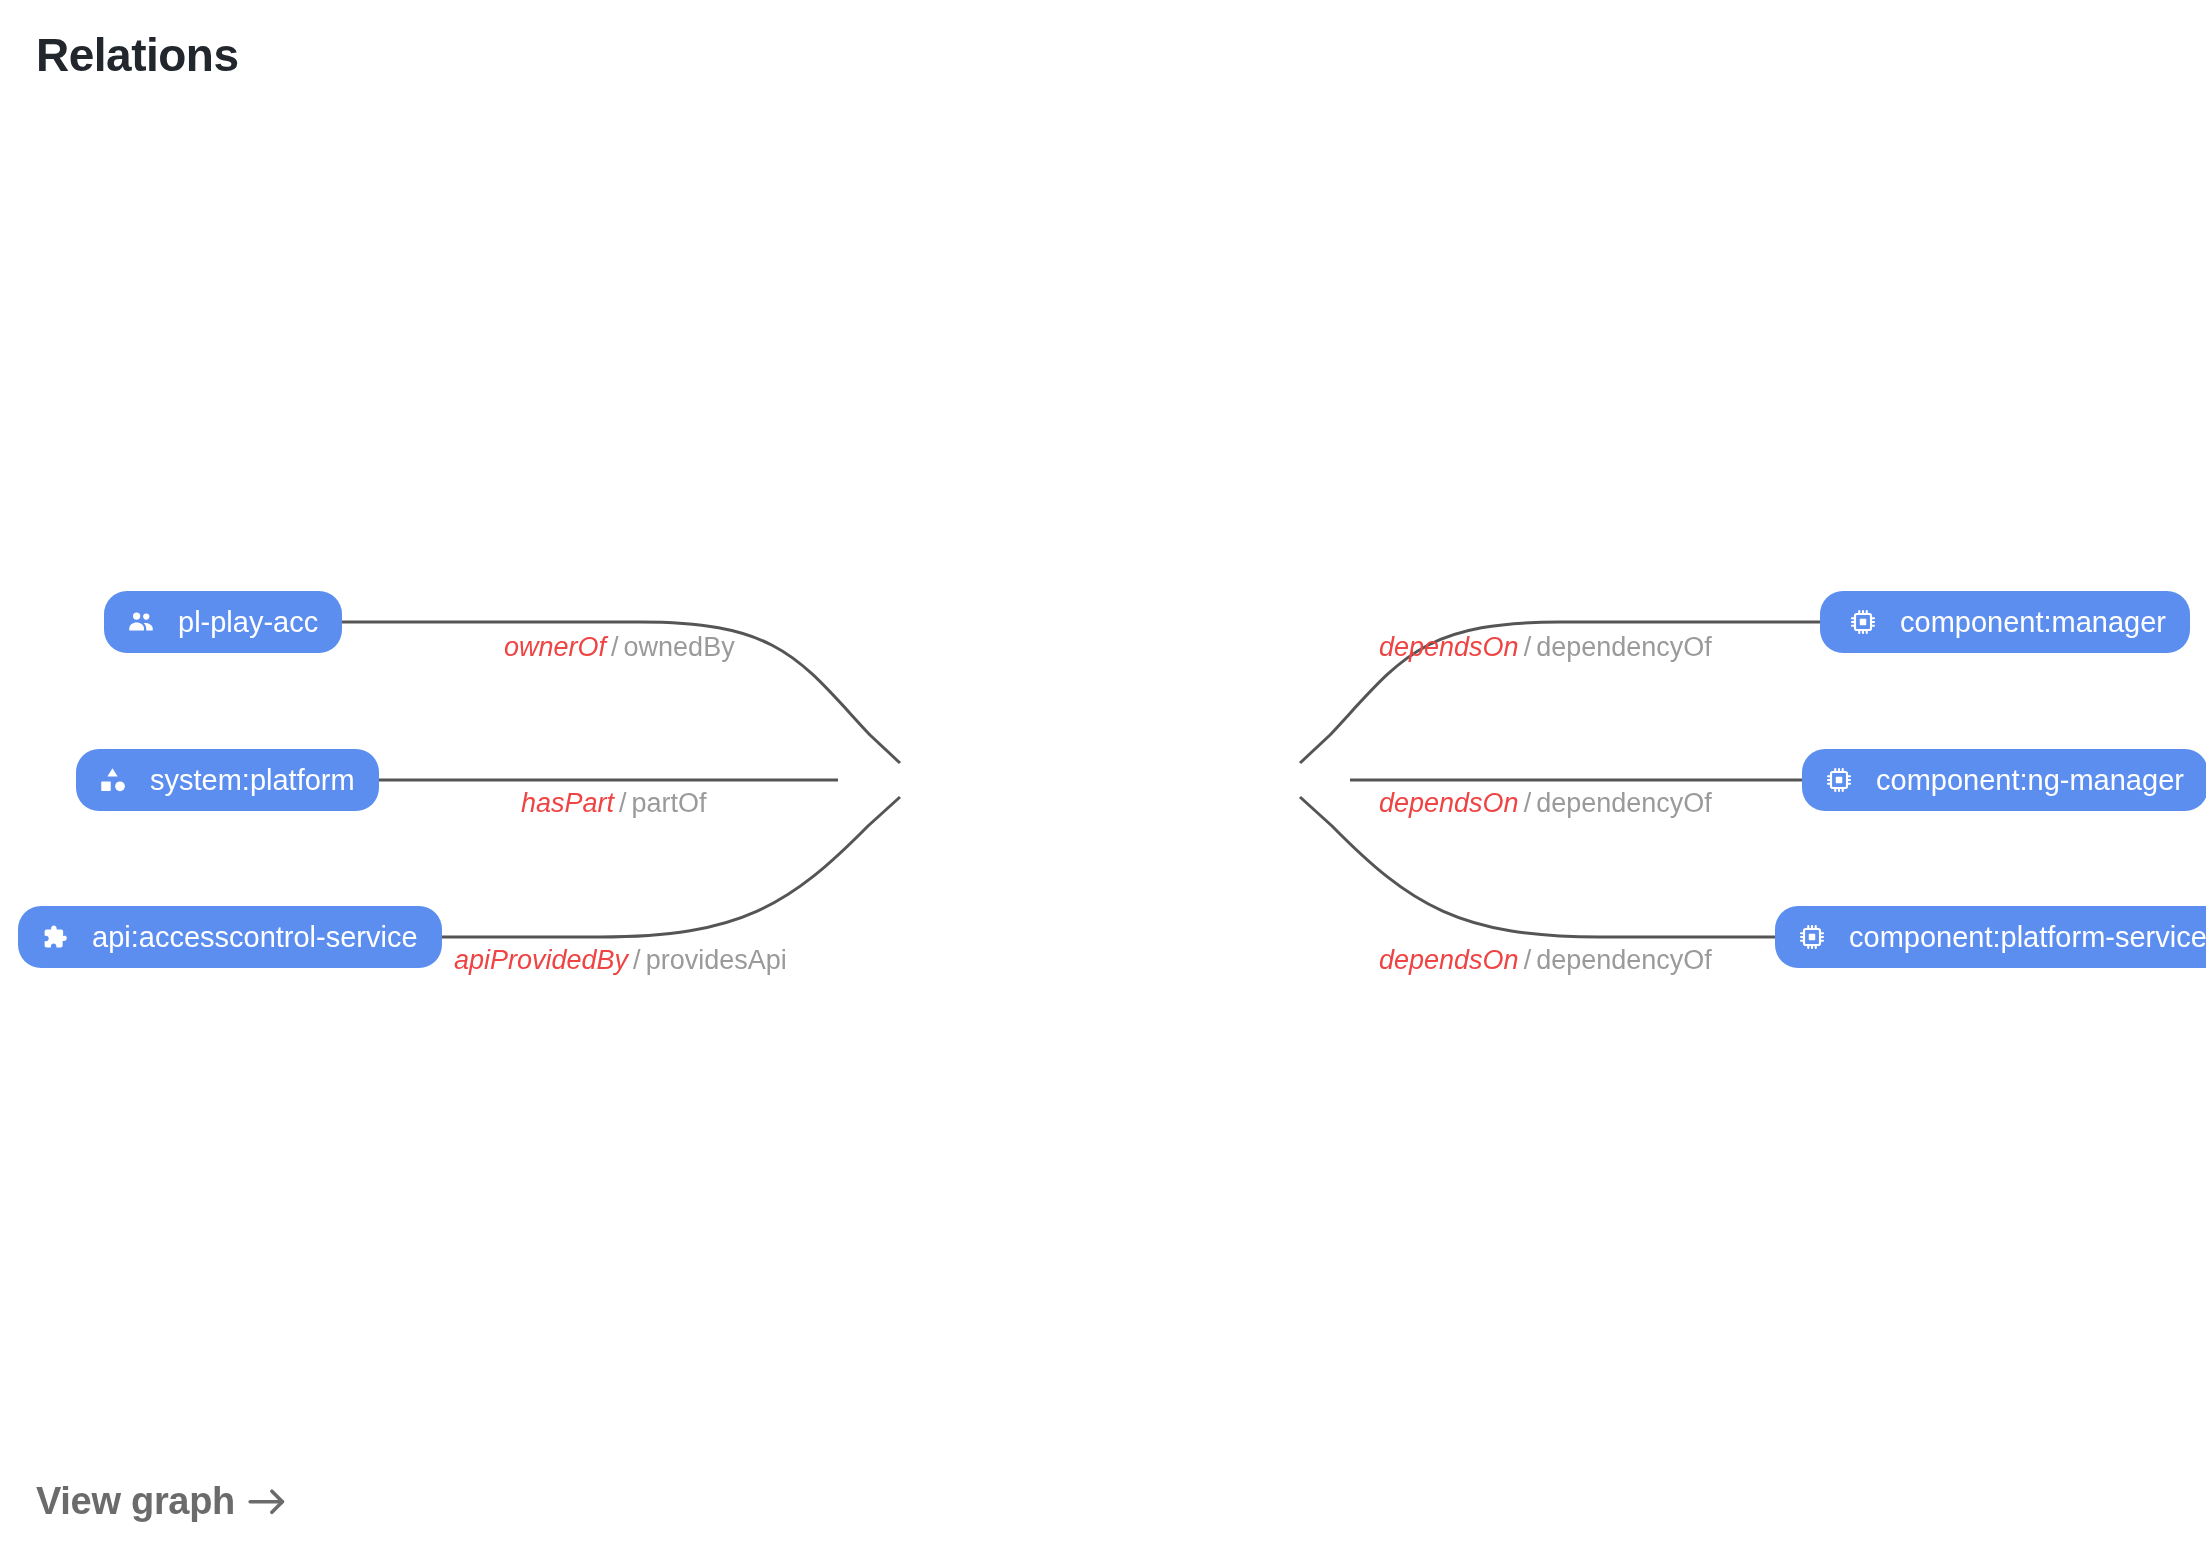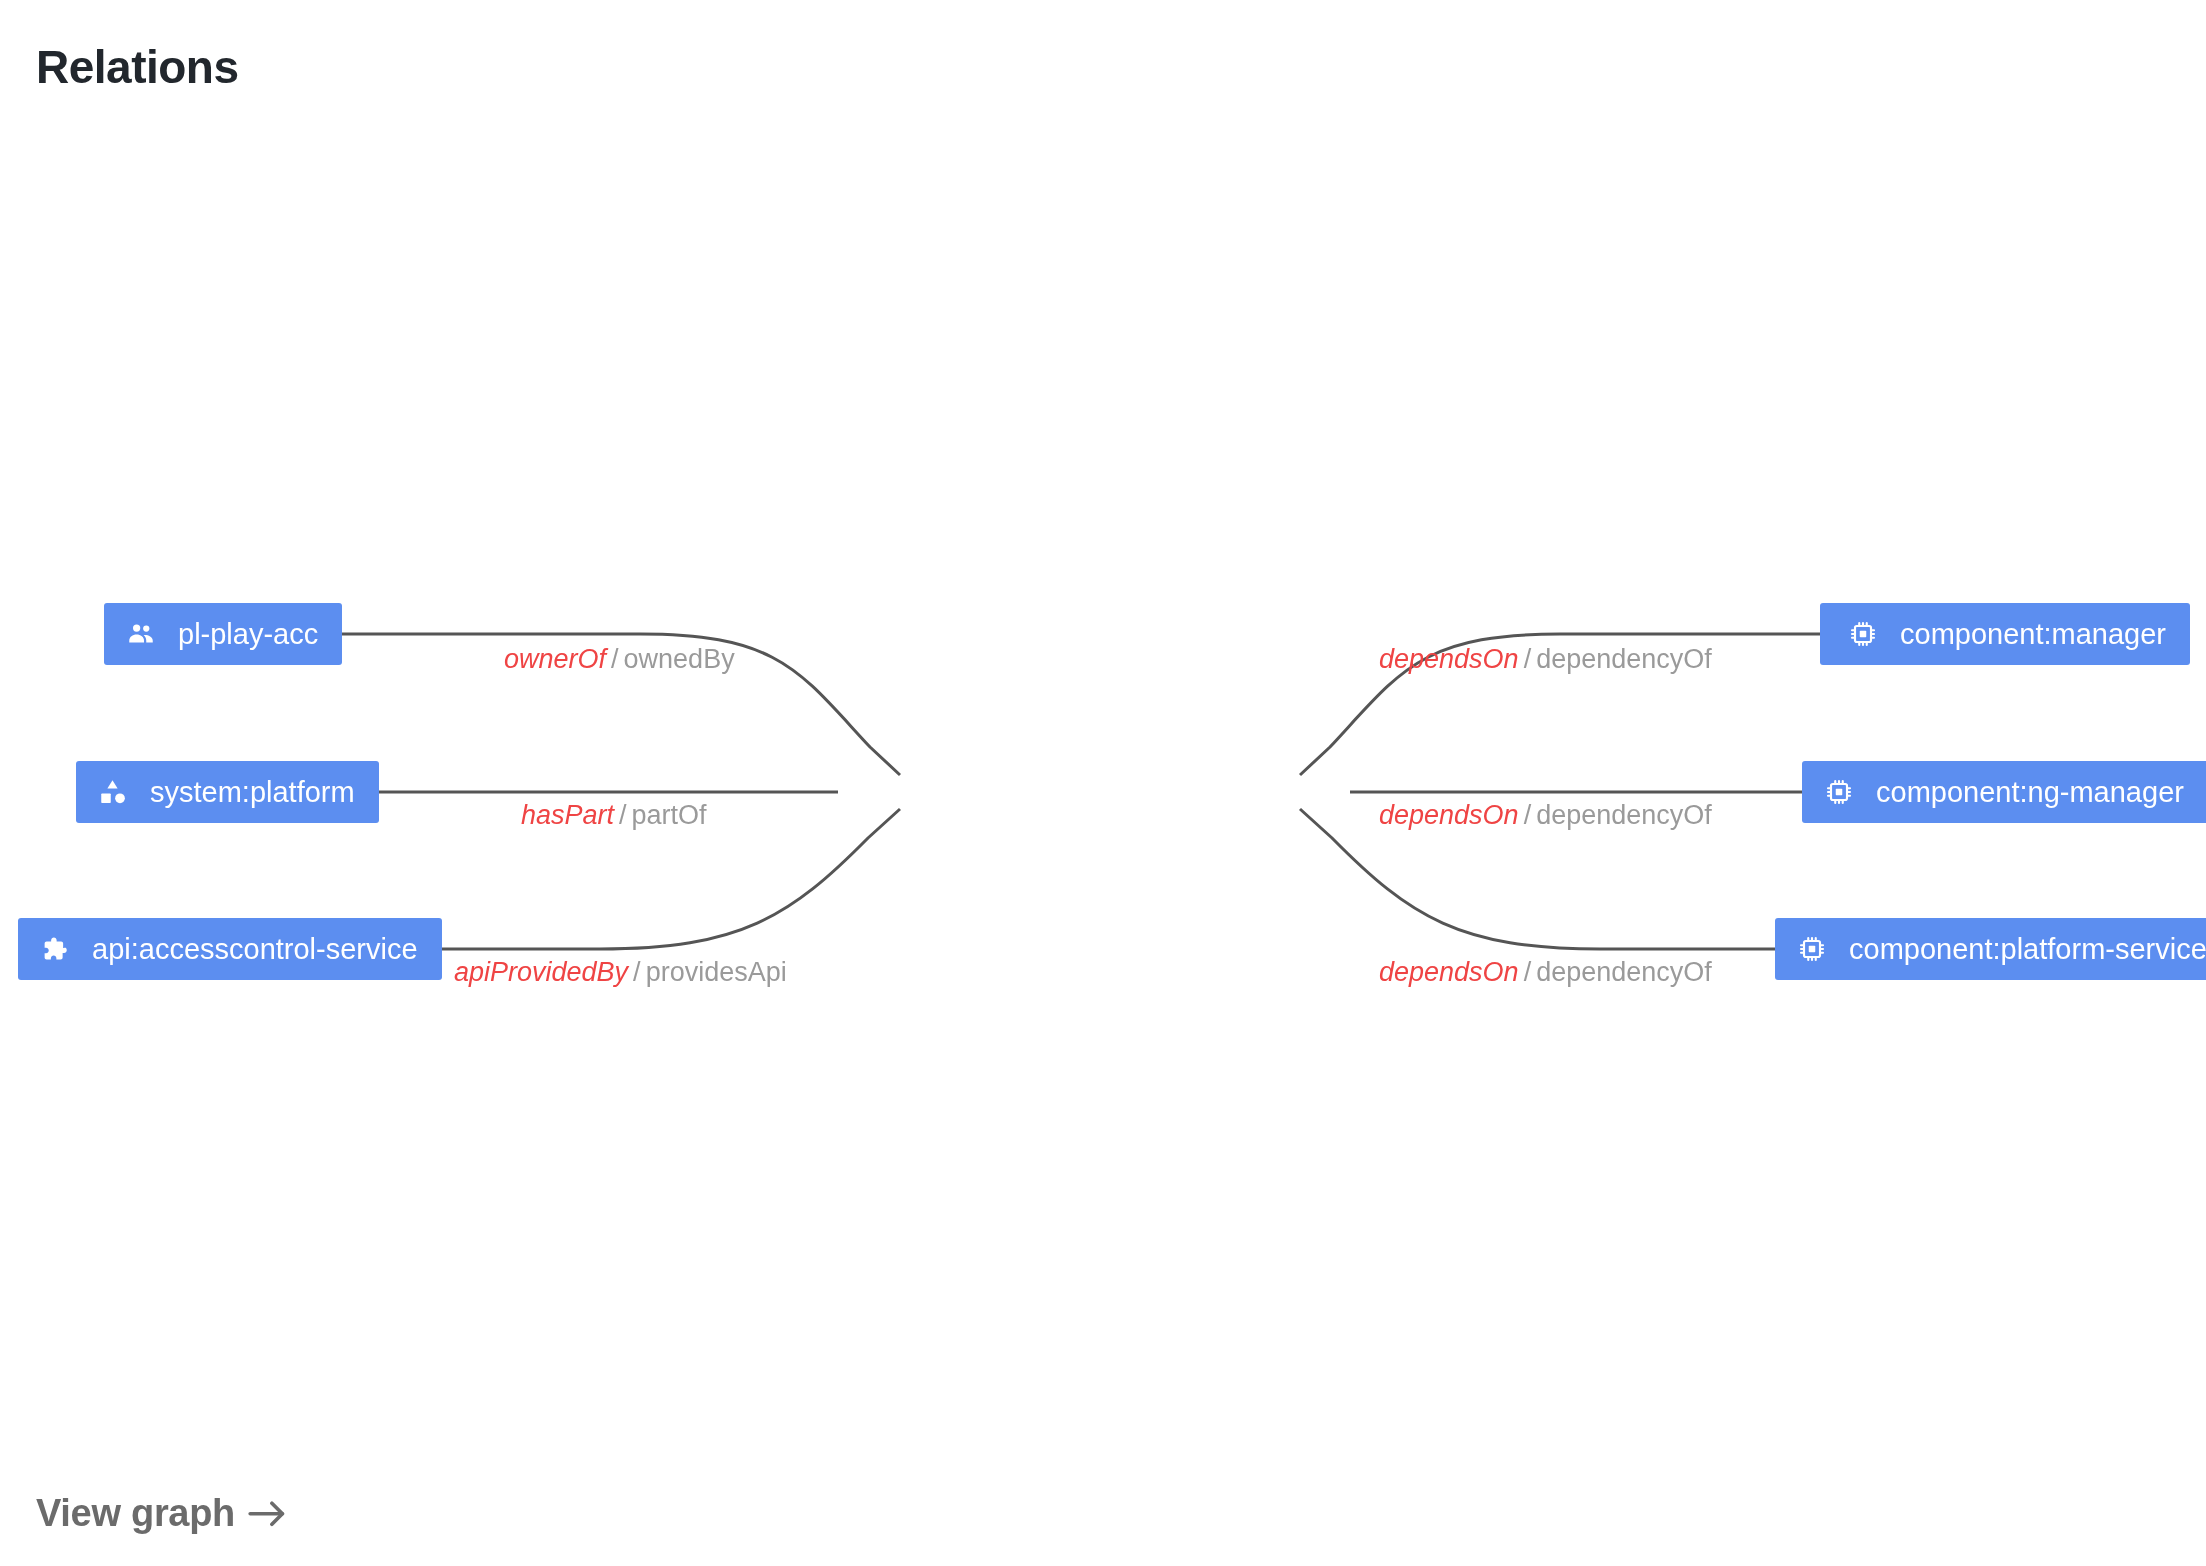--- a/index.html
+++ b/index.html
@@ -11,21 +11,20 @@
     height: 1566px;
     overflow: hidden;
     font-family: "Liberation Sans", sans-serif;
   }
 
   #root {
     position: relative;
     width: 2206px;
     height: 1180px;
     background: #ffffff;
-    margin-top: 12px;
   }
 
   
   .page-title {
     position: absolute;
     left: 36px;
     top: 30px;
     font-size: 46px;
     font-weight: bold;
     color: #22272d;
@@ -51,21 +50,21 @@
   }
 
   
   .node {
     position: absolute;
     display: flex;
     align-items: center;
     gap: 22px;
     height: 62px;
     padding: 0 24px 0 22px;
-    border-radius: 3px;
+    border-radius: 23px;
     white-space: nowrap;
     cursor: pointer;
   }
   .node .node-label {
     font-size: 29px;
     color: #ffffff;
     line-height: 1;
   }
   .node.blue { background: #5c8ef0; }
   .node.orange { background: #eda93f; }

